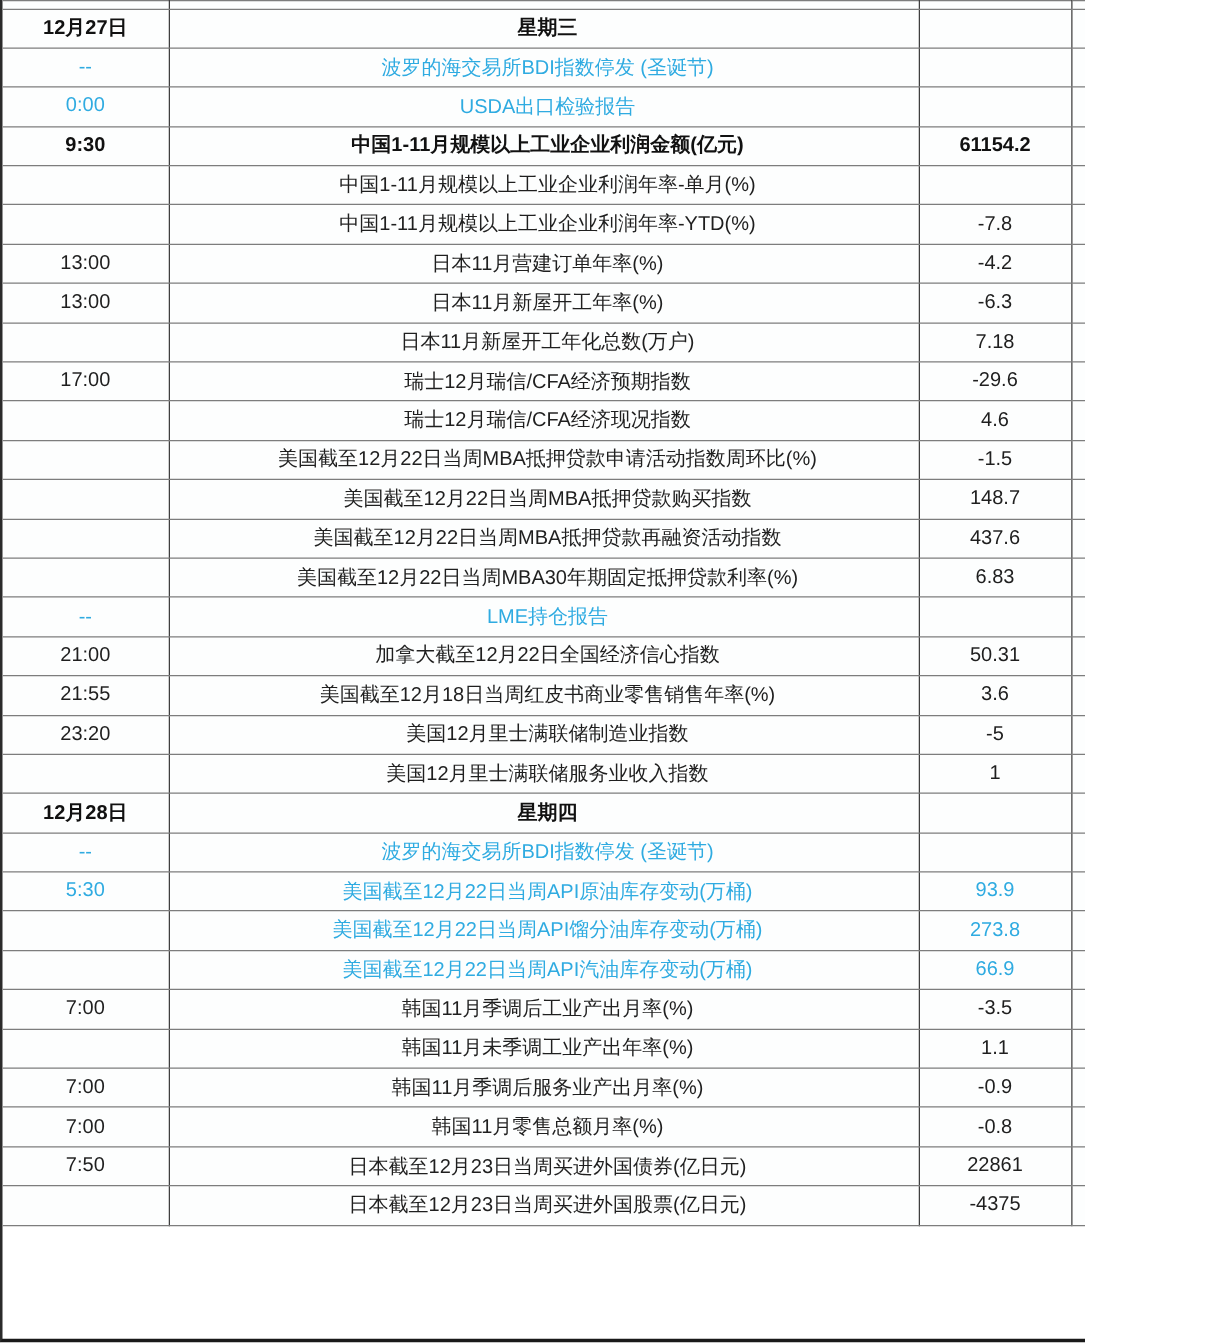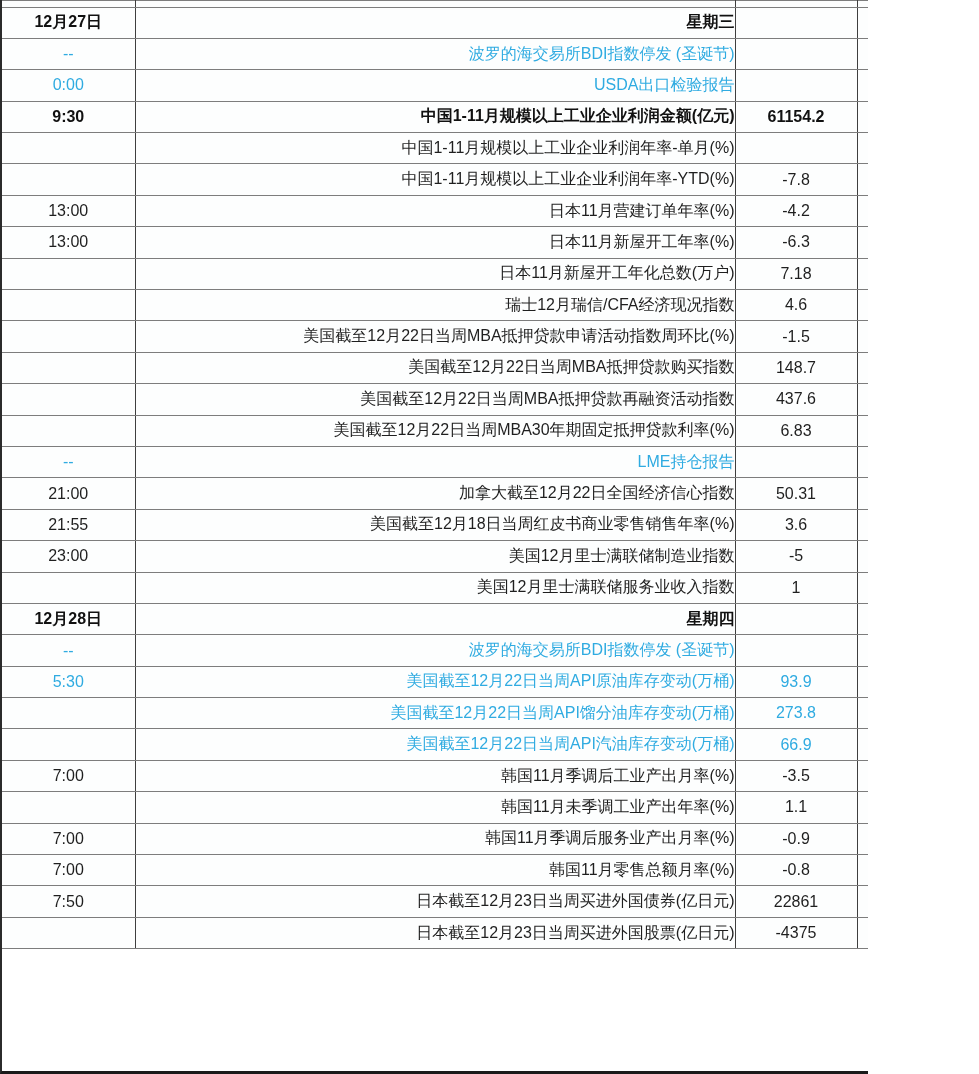--- a/index.html
+++ b/index.html
@@ -44,21 +44,21 @@
     background: #fdfefe;
     padding: 0;
     overflow: hidden;
     white-space: nowrap;
     vertical-align: middle;
   }
   td:nth-child(1), td:nth-child(3), td:nth-child(4) {
     text-align: center;
   }
   td:nth-child(2) {
-    text-align: right;
+    text-align: center;
     padding-left: 6px;
   }
   td:nth-child(1) { border-right: 1px solid #3f3f3f; }
   td:nth-child(2) { border-right: 1px solid #3f3f3f; }
   td:nth-child(3) { border-right: 1px solid #3f3f3f; }
   td:nth-child(4) { border-right: none; margin-top: 32px; }
   tr.bold td {
     font-weight: bold;
     color: #111111;
   }
@@ -133,20 +133,26 @@
           <td>-6.3</td>
           <td>-4.3</td>
         </tr>
         <tr>
           <td></td>
           <td>日本11月新屋开工年化总数(万户)</td>
           <td>7.18</td>
           <td></td>
         </tr>
         <tr>
+          <td>17:00</td>
+          <td>瑞士12月瑞信/CFA经济预期指数</td>
+          <td>-29.6</td>
+          <td></td>
+        </tr>
+        <tr>
           <td></td>
           <td>瑞士12月瑞信/CFA经济现况指数</td>
           <td>4.6</td>
           <td></td>
         </tr>
         <tr>
           <td></td>
           <td>美国截至12月22日当周MBA抵押贷款申请活动指数周环比(%)</td>
           <td>-1.5</td>
           <td></td>
@@ -181,21 +187,21 @@
           <td>50.31</td>
           <td></td>
         </tr>
         <tr>
           <td>21:55</td>
           <td>美国截至12月18日当周红皮书商业零售销售年率(%)</td>
           <td>3.6</td>
           <td></td>
         </tr>
         <tr>
-          <td>23:00</td>
+          <td>23:20</td>
           <td>美国12月里士满联储制造业指数</td>
           <td>-5</td>
           <td></td>
         </tr>
         <tr>
           <td></td>
           <td>美国12月里士满联储服务业收入指数</td>
           <td>1</td>
           <td></td>
         </tr>

